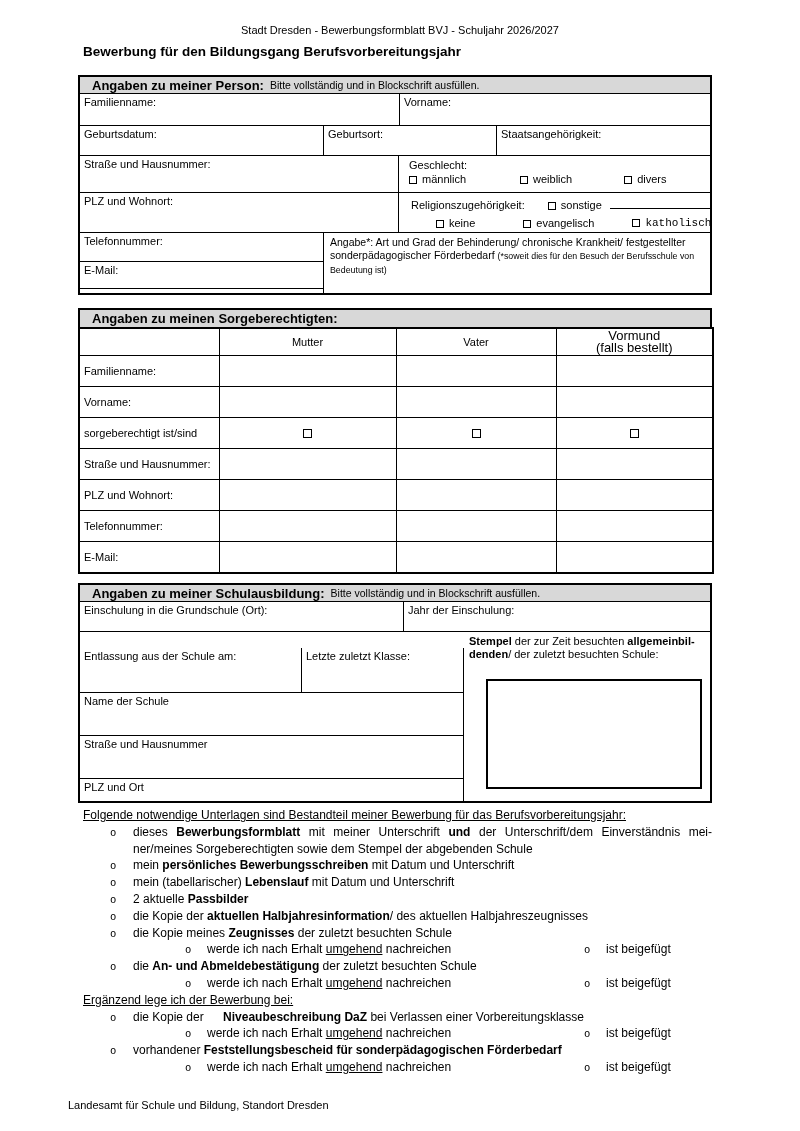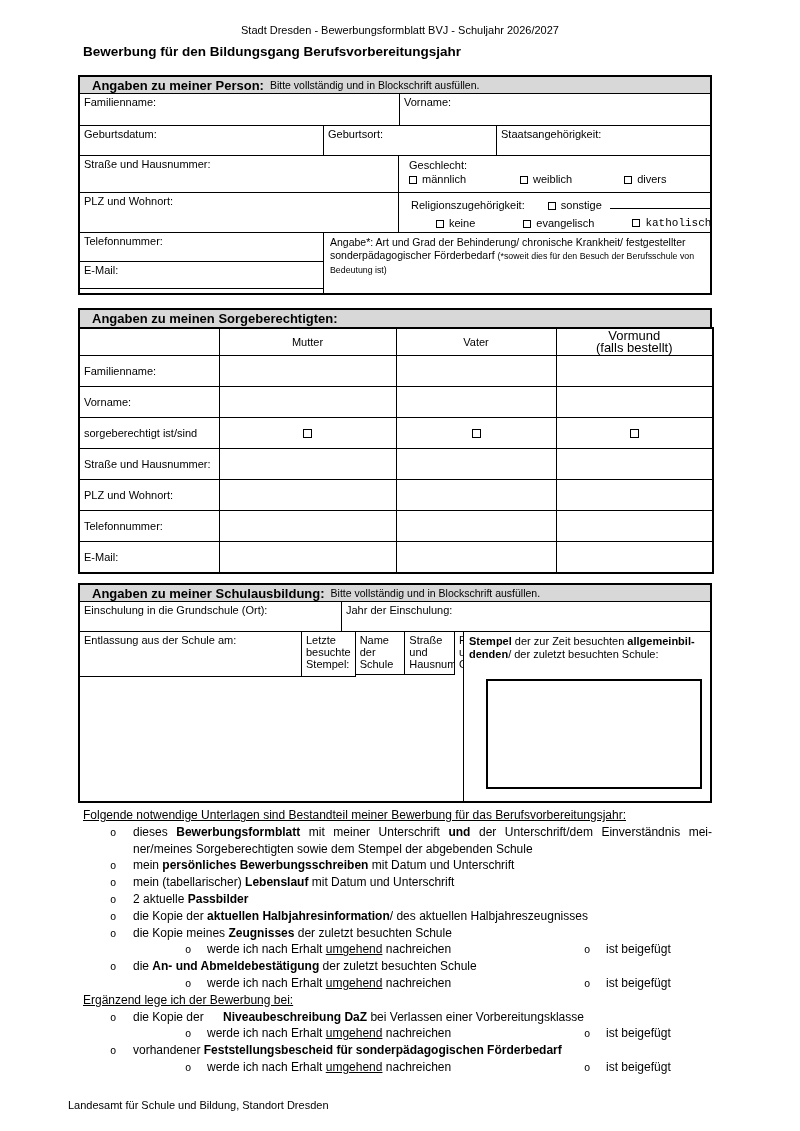--- a/index.html
+++ b/index.html
@@ -196,28 +196,28 @@
       </table>
   </div>
 
   <div class="sec sec3">
     <div class="bar">
       <span class="h">Angaben zu meiner Schulausbildung:</span>
       <span class="note">Bitte vollständig und in Blockschrift ausfüllen.</span>
     </div>
     <div class="grid">
       <div class="row" style="height:30px;">
-        <div class="cell" style="width:262px;"><span>Einschulung in die Grundschule (Ort):</span></div>
+        <div class="cell" style="width:324px;"><span>Einschulung in die Grundschule (Ort):</span></div>
         <div class="cell last" style="flex:1;"><span>Jahr der Einschulung:</span></div>
       </div>
       <div class="row lastrow" style="height:169px;">
-        <div class="leftcol" style="width:384px; display:flex; flex-direction:row;">
+        <div class="leftcol" style="width:384px; display:flex; flex-direction:column;margin-top:16px;">
           <div class="row" style="height:45px;">
             <div class="cell" style="width:222px;"><span>Entlassung aus der Schule am:</span></div>
-            <div class="cell" style="flex:1;"><span>Letzte besuchte Stempel:</span></div>
+            <div class="cell" style="flex:1;"><span>Letzte zuletzt Klasse:</span></div>
           </div>
           <div class="cell" style="width:100%; height:43px;"><span>Name der Schule</span></div>
           <div class="cell" style="width:100%; height:43px;"><span>Straße und Hausnummer</span></div>
           <div class="cell bottomfree" style="width:100%; flex:1; border-bottom:none;"><span>PLZ und Ort</span></div>
         </div>
         <div class="cell last" style="flex:1; border-bottom:none; padding:3px 5px;">
           <div class="stamp-note"><span style="font-weight: bold;">Stempel</span><span> der zur Zeit besuchten </span><span style="font-weight: bold;">allgemeinbil-</span><br><span style="font-weight: bold;">denden</span><span>/ der zuletzt besuchten Schule:</span></div>
           <div class="stamp-box"></div>
         </div>
       </div>

